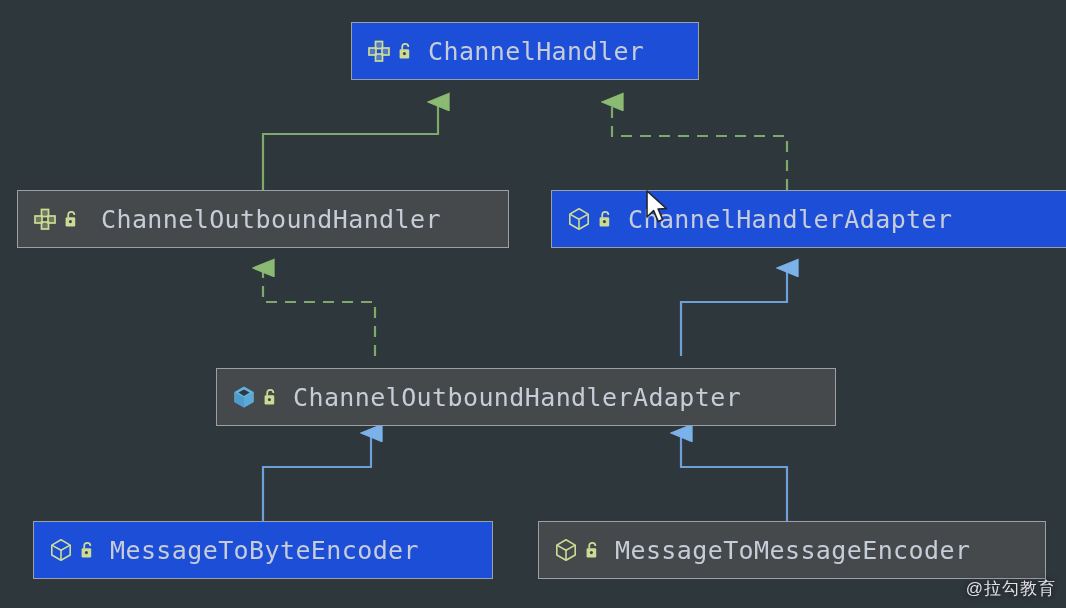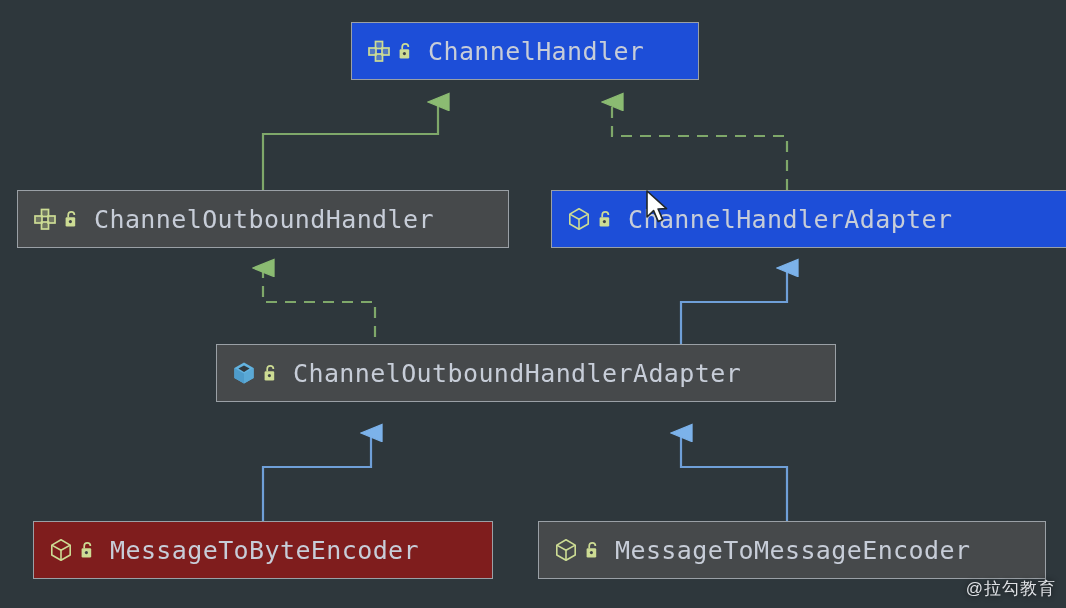--- a/index.html
+++ b/index.html
@@ -140,56 +140,56 @@
               <rect x="16.0" y="10.0" width="7" height="7"></rect>
               <rect x="9.5" y="16.0" width="7" height="7"></rect>
             </g>
           </svg>
           <svg class="icon-lock" viewBox="0 0 17 19">
             <path d="M 5.2,7.4 L 5.2,5.0 A 3.1,3.1 0 0 1 11.4,5.0" fill="none" stroke="#cddc94" stroke-width="1.7"></path>
             <rect x="2.6" y="7.2" width="9.6" height="9.2" rx="1.2" fill="#cddc94"></rect>
             <circle cx="7.4" cy="11.6" r="1.55" fill="#3f4346"></circle>
           </svg>
         </div>
-        <span class="node-label" style="color: rgb(199, 205, 216);">ChannelOutboundHandler</span>
+        <span class="node-label" style="color: rgb(199, 205, 216); margin-left: 7px;">ChannelOutboundHandler</span>
       </div>
       <div class="node" title="abstract class ChannelHandlerAdapter" style="left: 551px; top: 190px; width: 522px; background: #1d4ed8; border-color: rgb(154, 160, 166);">
         <div class="node-icons">
           <svg class="icon-type" viewBox="0 0 26 26">
             <g fill="none" stroke="#cddc94" stroke-width="1.6" stroke-linejoin="round">
               <path d="M 13,2.8 L 22.2,8.1 L 22.2,18.0 L 13,23.3 L 3.8,18.0 L 3.8,8.1 Z"></path>
               <path d="M 3.8,8.1 L 13,13.3 L 22.2,8.1"></path>
               <path d="M 13,13.3 L 13,23.3"></path>
             </g>
           </svg>
           <svg class="icon-lock" viewBox="0 0 17 19">
             <path d="M 5.2,7.4 L 5.2,5.0 A 3.1,3.1 0 0 1 11.4,5.0" fill="none" stroke="#cddc94" stroke-width="1.7"></path>
             <rect x="2.6" y="7.2" width="9.6" height="9.2" rx="1.2" fill="#cddc94"></rect>
             <circle cx="7.4" cy="11.6" r="1.55" fill="#3f4346"></circle>
           </svg>
         </div>
         <span class="node-label" style="color: rgb(199, 205, 216);">ChannelHandlerAdapter</span>
       </div>
-      <div class="node" title="class ChannelOutboundHandlerAdapter" style="left: 216px; top: 344px; width: 620px; background: rgb(70, 73, 75); border-color: rgb(154, 160, 166);">
+      <div class="node" title="class ChannelOutboundHandlerAdapter" style="left: 216px; top: 368px; width: 620px; background: rgb(70, 73, 75); border-color: rgb(154, 160, 166);">
         <div class="node-icons">
           <svg class="icon-type" viewBox="0 0 26 26">
             <path d="M 13,2.6 L 22.6,8.1 L 22.6,18.1 L 13,23.6 L 3.4,18.1 L 3.4,8.1 Z" fill="#63b3e0"></path>
             <path d="M 3.4,8.1 L 13,13.6 L 13,23.6 L 3.4,18.1 Z" fill="#4e9ccb"></path>
             <path d="M 13,13.6 L 22.6,8.1 L 22.6,18.1 L 13,23.6 Z" fill="#5aa9d6"></path>
             <path d="M 13,5.4 L 18.6,8.6 L 13,11.9 L 7.4,8.6 Z" fill="#31393e"></path>
           </svg>
           <svg class="icon-lock" viewBox="0 0 17 19">
             <path d="M 5.2,7.4 L 5.2,5.0 A 3.1,3.1 0 0 1 11.4,5.0" fill="none" stroke="#cddc94" stroke-width="1.7"></path>
             <rect x="2.6" y="7.2" width="9.6" height="9.2" rx="1.2" fill="#cddc94"></rect>
             <circle cx="7.4" cy="11.6" r="1.55" fill="#3f4346"></circle>
           </svg>
         </div>
         <span class="node-label" style="color: rgb(199, 205, 216);">ChannelOutboundHandlerAdapter</span>
       </div>
-      <div class="node" title="abstract class MessageToByteEncoder" style="left: 33px; top: 521px; width: 460px; background: #7f1d1d; border-color: rgb(154, 160, 166);">
+      <div class="node" title="abstract class MessageToByteEncoder" style="left: 33px; top: 521px; width: 460px; background: #1d4ed8; border-color: rgb(154, 160, 166);">
         <div class="node-icons">
           <svg class="icon-type" viewBox="0 0 26 26">
             <g fill="none" stroke="#cddc94" stroke-width="1.6" stroke-linejoin="round">
               <path d="M 13,2.8 L 22.2,8.1 L 22.2,18.0 L 13,23.3 L 3.8,18.0 L 3.8,8.1 Z"></path>
               <path d="M 3.8,8.1 L 13,13.3 L 22.2,8.1"></path>
               <path d="M 13,13.3 L 13,23.3"></path>
             </g>
           </svg>
           <svg class="icon-lock" viewBox="0 0 17 19">
             <path d="M 5.2,7.4 L 5.2,5.0 A 3.1,3.1 0 0 1 11.4,5.0" fill="none" stroke="#cddc94" stroke-width="1.7"></path>

